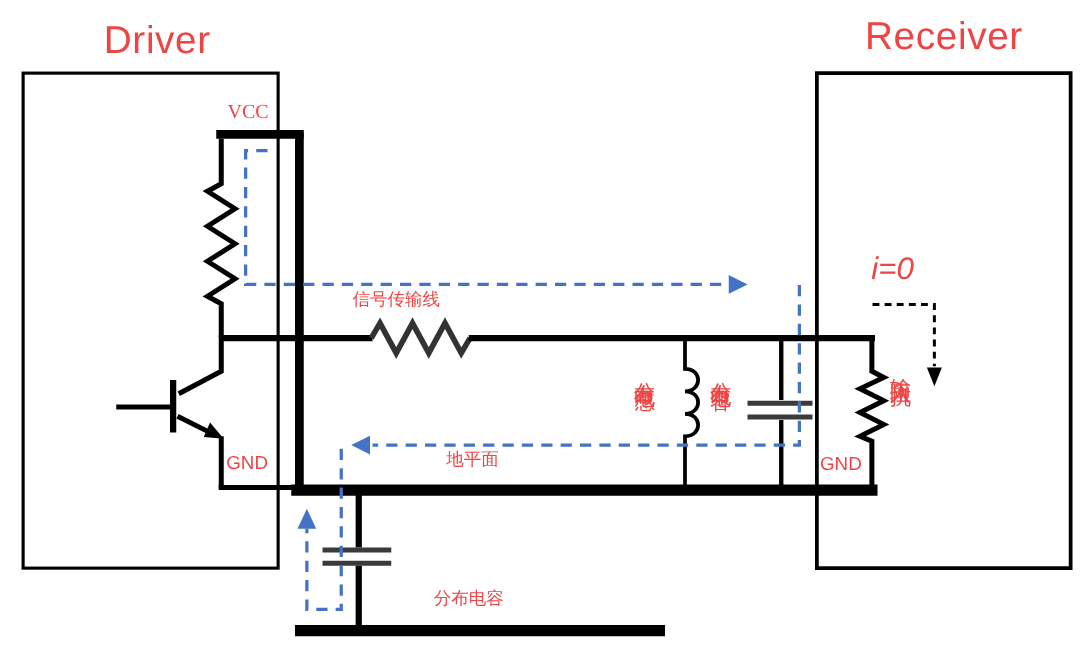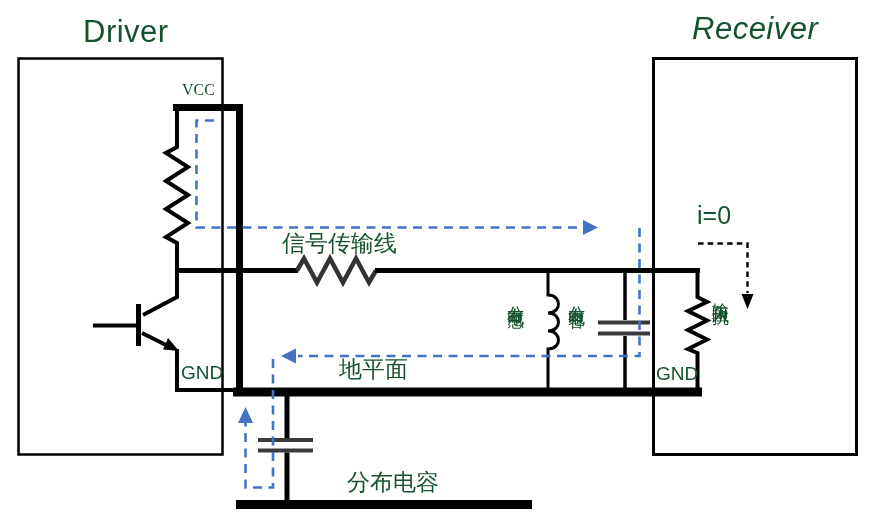--- a/index.html
+++ b/index.html
@@ -1,24 +1,24 @@
 <!DOCTYPE html>
 <html><head>
 <meta charset="utf-8">
 <style>
   html,body{margin:0;padding:0;background:#ffffff;}
   #stage{
     position:relative;width:872px;height:522px;background:#ffffff;overflow:hidden;
-    font-family:"Liberation Sans", sans-serif;color:#14532d;
+    font-family:"Liberation Sans", sans-serif;color:#ef4444;
   }
   #circuit-svg{position:absolute;left:0;top:0;}
   .lbl{position:absolute;white-space:nowrap;line-height:1;}
   .title{font-size:31px;letter-spacing:0.5px;}
-  .pin{font-size:19px;}
-  .cn{font-size:23px;}
+  .pin{font-size:15px;}
+  .cn{font-size:14px;}
   .vtext{
     writing-mode:vertical-lr;text-orientation:upright;
     font-size:17px;line-height:1;letter-spacing:2px;white-space:normal;
   }
   .i0{font-size:25px;}
 </style>
 </head>
 <body>
 
 <div id="stage">
@@ -71,29 +71,29 @@
     <polygon points="281,356 296,348.5 296,363.5" fill="#4472C4"></polygon>
 
     <path d="M273,359 L273,487.5 L245.5,487.5 L245.5,423" fill="none" stroke="#4472C4" stroke-width="2.6" stroke-dasharray="9,6.5"></path>
     <polygon points="245.5,407 238,423 253,423" fill="#4472C4"></polygon>
 
     <path d="M698,243.5 L747.5,243.5 L747.5,293" fill="none" stroke="#000" stroke-width="2.4" stroke-dasharray="5.5,4.2"></path>
     <polygon points="747.5,309 741.5,294 753.5,294" fill="#000"></polygon>
   </svg>
 
   <div class="lbl title" style="left:83px;top:16px;">Driver</div>
-  <div class="lbl title" style="left:692px;top:13px;font-style:italic;">Receiver</div>
+  <div class="lbl title" style="left:692px;top:13px;">Receiver</div>
 
   <div class="lbl pin" style="left:182px;top:82px;font-size:16px;font-family:Liberation Serif, serif;">VCC</div>
   <div class="lbl pin" style="left:181px;top:363px;">GND</div>
   <div class="lbl pin" style="left:656px;top:364px;">GND</div>
 
-  <div class="lbl i0" style="left:697px;top:203px;">i=0</div>
+  <div class="lbl i0" style="left:697px;top:203px;font-style:italic;">i=0</div>
 
   <div class="lbl cn" style="left:282px;top:232px;">信号传输线</div>
-  <div class="lbl cn" style="left:339px;top:360px;font-family:Liberation Mono, monospace;">地平面</div>
+  <div class="lbl cn" style="left:357px;top:360px;">地平面</div>
   <div class="lbl cn" style="left:347px;top:471px;">分布电容</div>
 
   <div class="lbl vtext" style="left:507px;top:292px;">分布电感</div>
   <div class="lbl vtext" style="left:568px;top:292px;">分布电容</div>
   <div class="lbl vtext" style="left:712px;top:289px;">输入阻抗</div>
 
 </div>
 
 </body></html>

